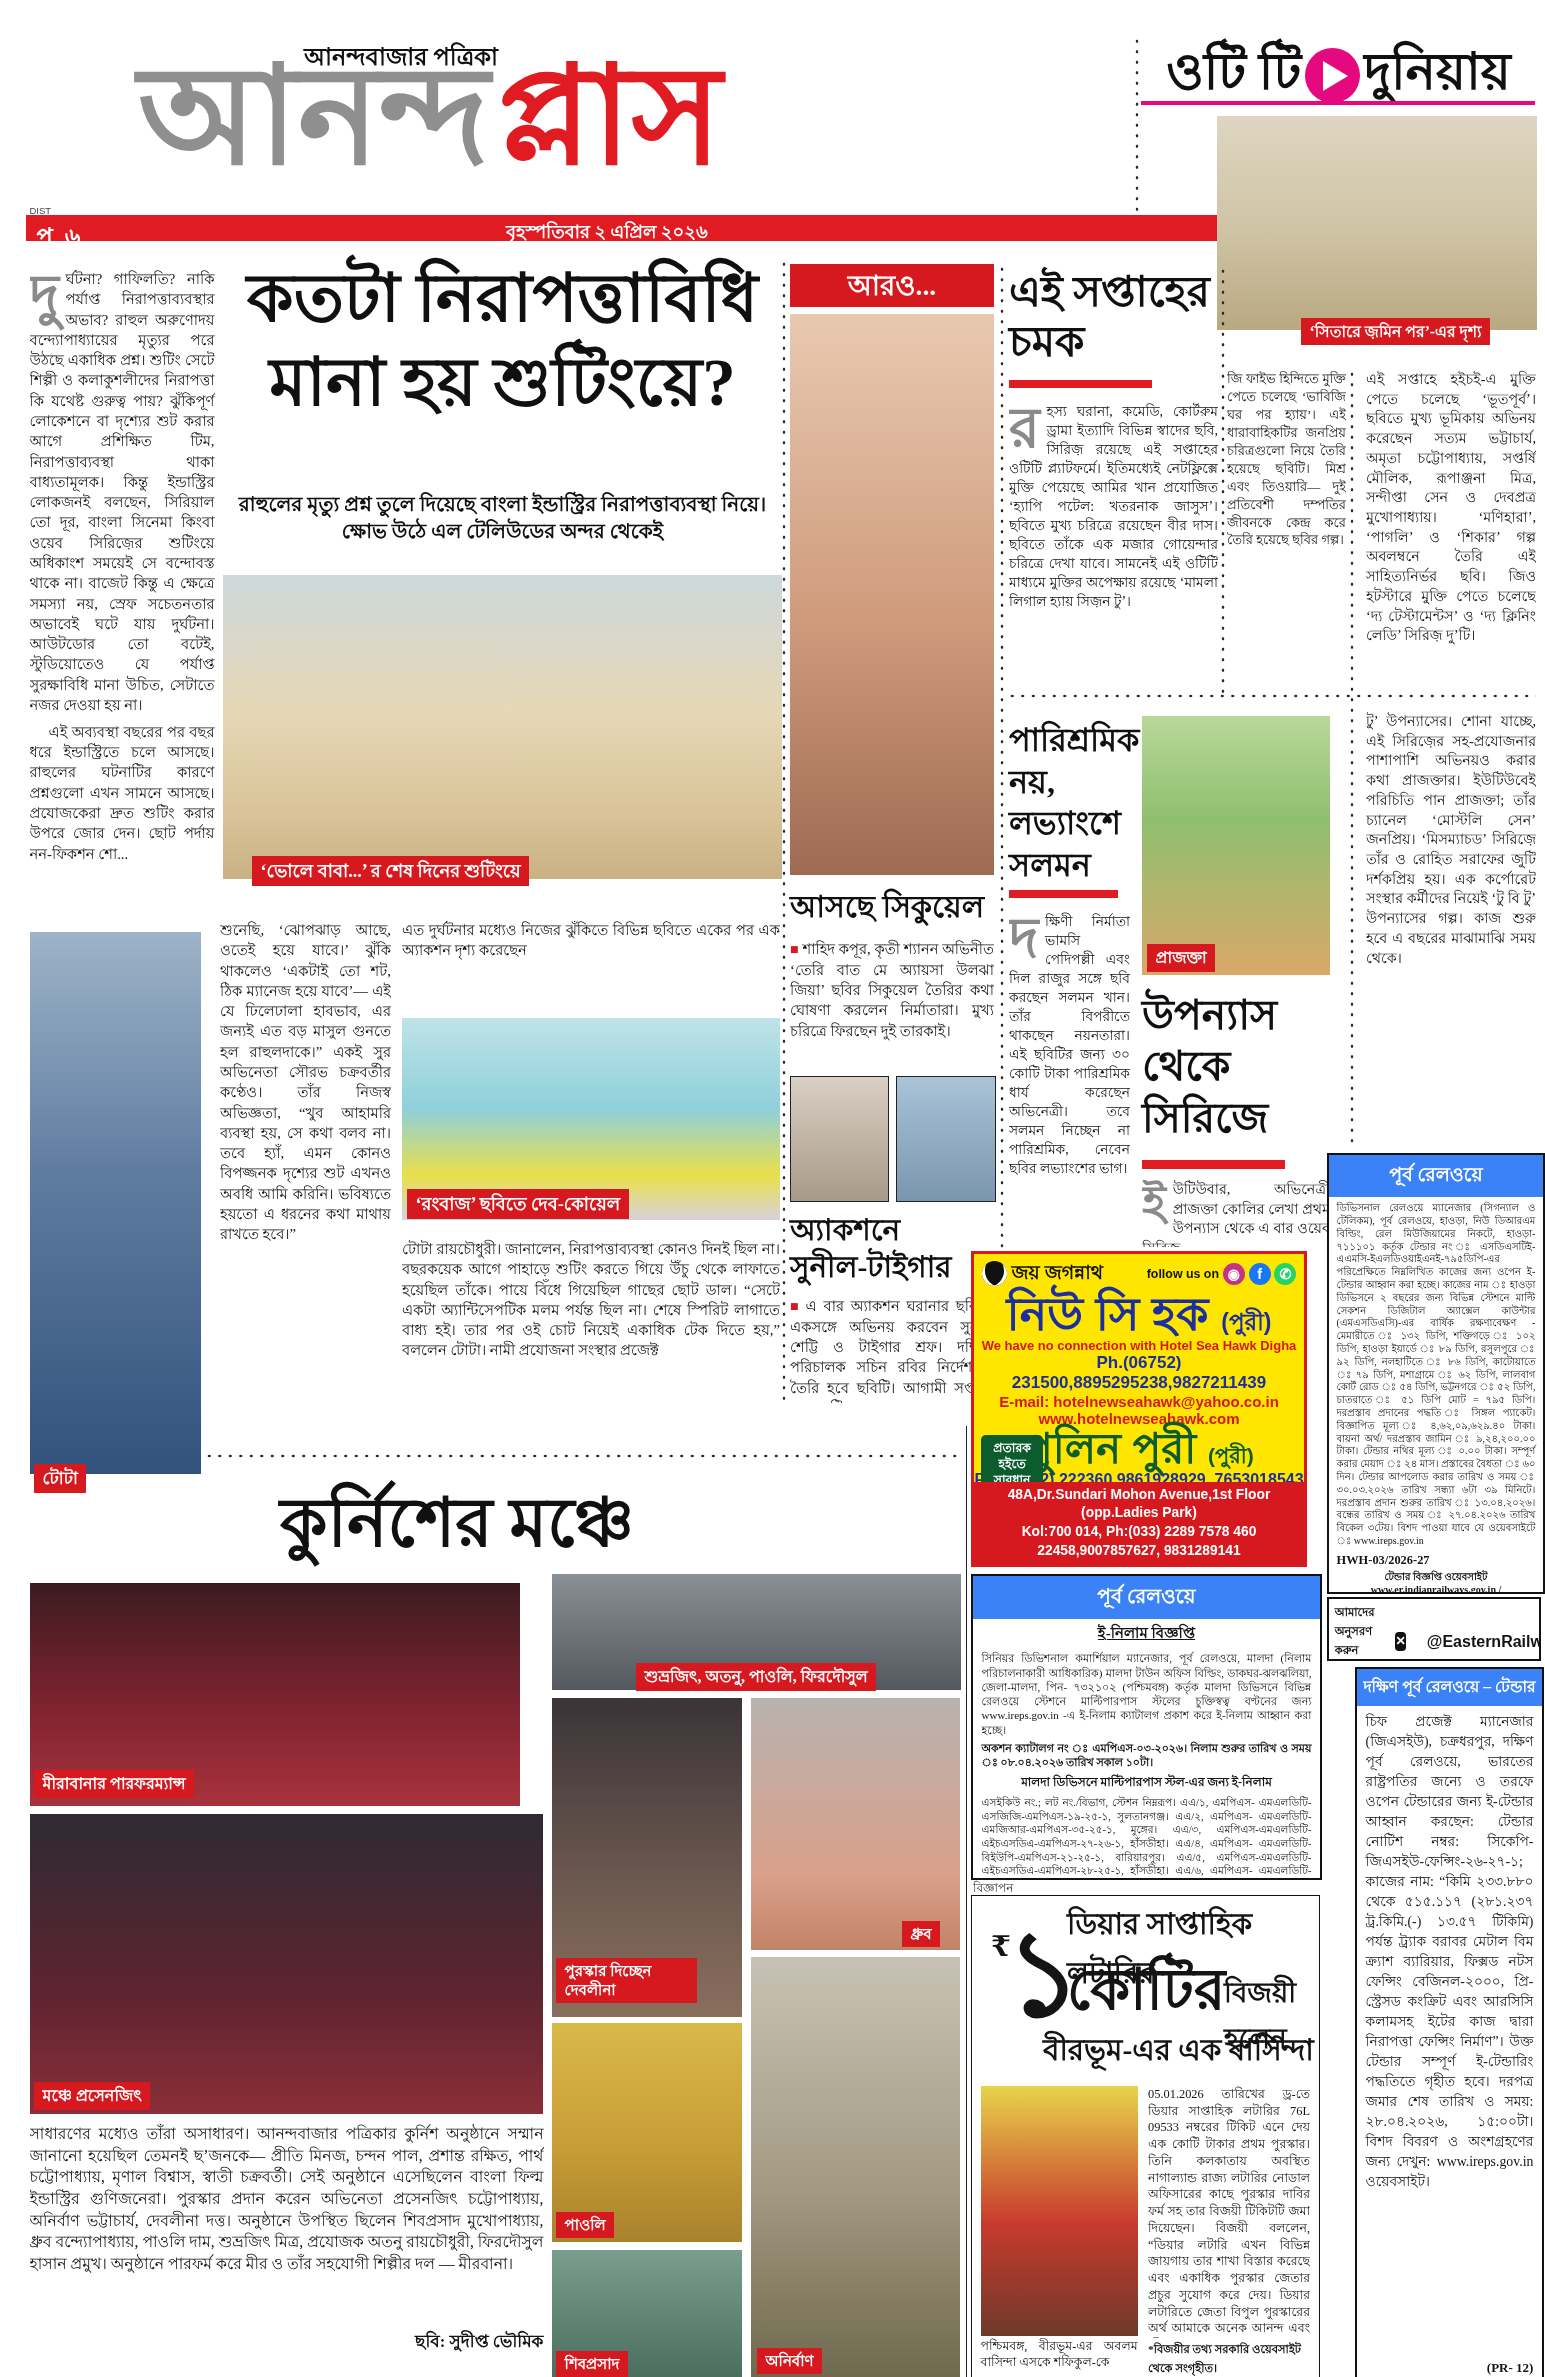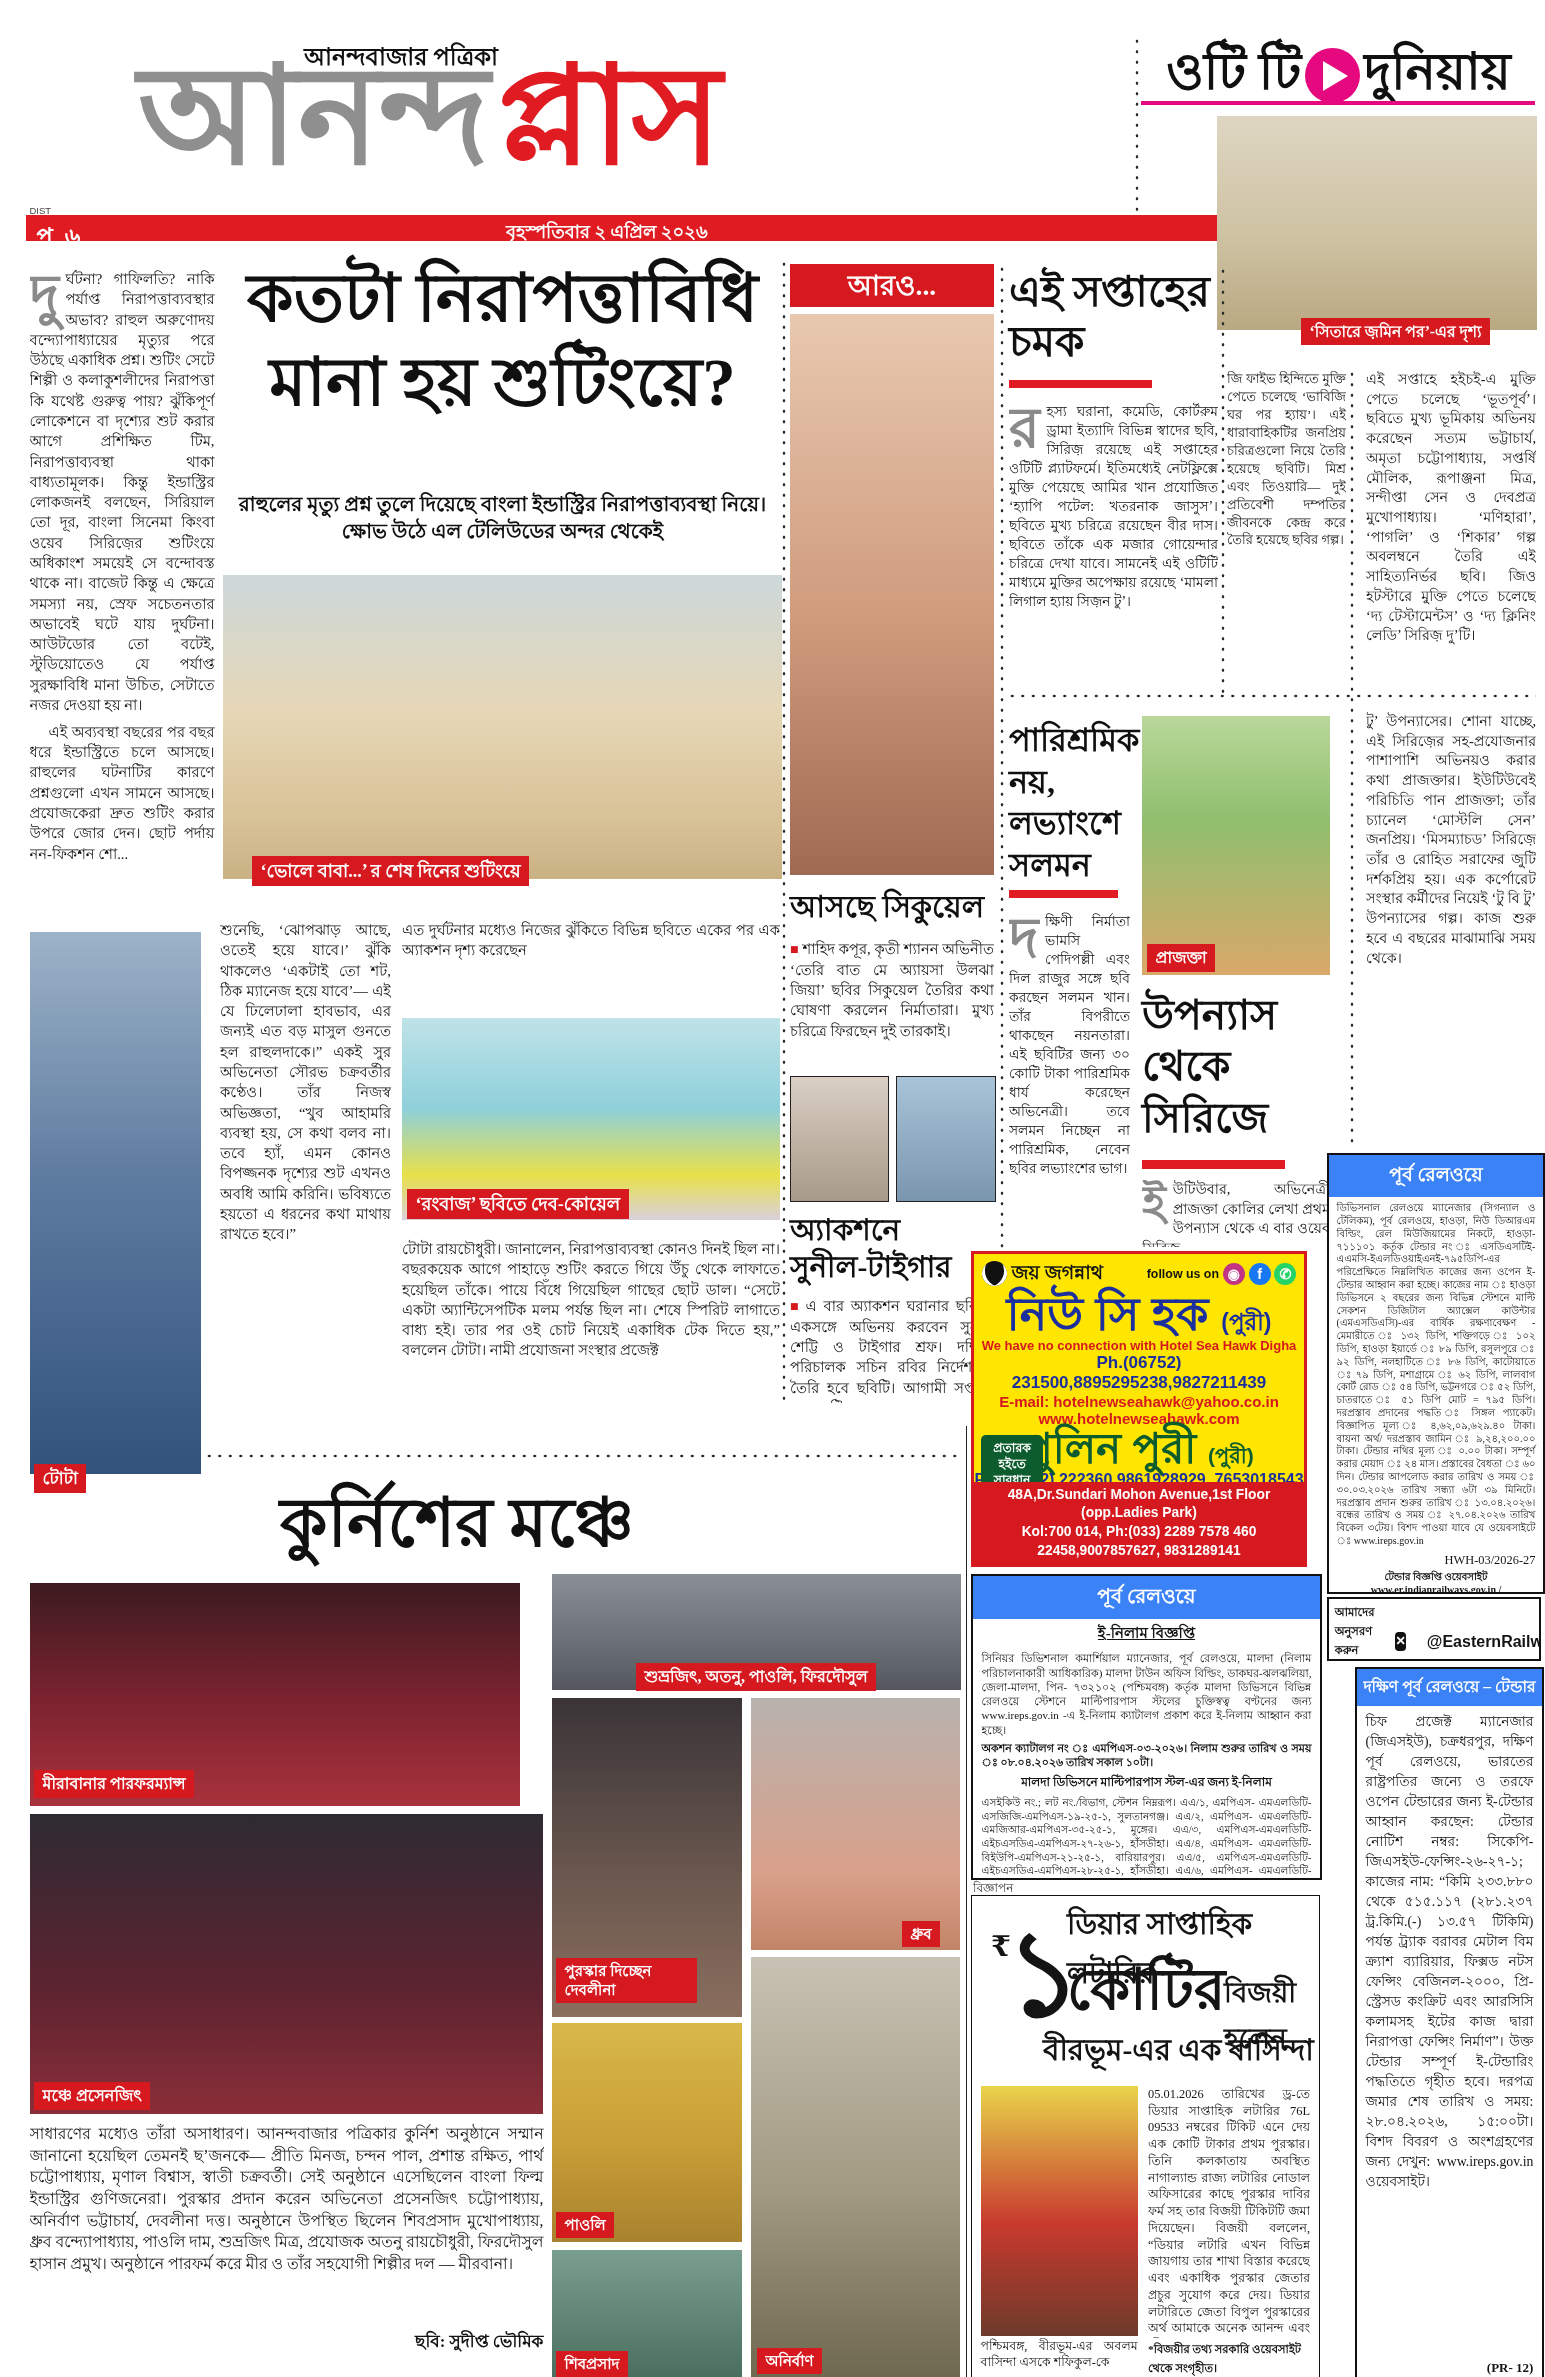--- a/index.html
+++ b/index.html
@@ -201,21 +201,21 @@
     <div style="text-align:center;margin-top:1.9px;"><span class="pill" style="font-size:19px;">Kolkata Booking Office</span></div>
     <div style="position:absolute;left:0;bottom:0;width:100%;background:#d6191f;color:#fff;font-weight:700;text-align:center;font-size:13.8px;line-height:1.35;padding:3.8px 0;">
       <div>48A,Dr.Sundari Mohon Avenue,1st Floor (opp.Ladies Park)</div>
       <div>Kol:700 014, Ph:(033) 2289 7578  460 22458,9007857627, 9831289141</div>
     </div>
   </div>
 
   <div class="box" style="left:1327px;top:1153px;width:214px;height:437px;">
     <div class="band" style="font-size:19px;">পূর্ব রেলওয়ে</div>
     <div class="tsm" style="padding:5.7px 7.6px;font-size:10px;line-height:1.28;">ডিভিসনাল রেলওয়ে ম্যানেজার (সিগন্যাল ও টেলিকম), পূর্ব রেলওয়ে, হাওড়া, নিউ ডিআরএম বিল্ডিং, রেল মিউজিয়ামের নিকটে, হাওড়া- ৭১১১০১ কর্তৃক টেন্ডার নং ঃ এসডিএসটিই-এএমসি-ইএলডিওয়াইএনই-৭৯৫ডিপি-এর পরিপ্রেক্ষিতে নিম্নলিখিত কাজের জন্য ওপেন ই-টেন্ডার আহ্বান করা হচ্ছে। কাজের নাম ঃ হাওড়া ডিভিসনে ২ বছরের জন্য বিভিন্ন স্টেশনে মাল্টি সেকশন ডিজিটাল অ্যাক্সেল কাউন্টার (এমএসডিএসি)-এর বার্ষিক রক্ষণাবেক্ষণ - মেমারীতে ঃ ১৩২ ডিপি, শক্তিগড়ে ঃ ১০২ ডিপি, হাওড়া ইয়ার্ডে ঃ ৮৯ ডিপি, রসুলপুরে ঃ ৯২ ডিপি, নলহাটিতে ঃ ৮৬ ডিপি, কাটোয়াতে ঃ ৭৯ ডিপি, মশাগ্রামে ঃ ৬২ ডিপি, লালবাগ কোর্ট রোড ঃ ৫৪ ডিপি, ভট্টনগরে ঃ ৫২ ডিপি, চাতরাতে ঃ ৫১ ডিপি মোট = ৭৯৫ ডিপি। দরপ্রস্তাব প্রদানের পদ্ধতি ঃ সিঙ্গল প্যাকেট। বিজ্ঞাপিত মূল্য ঃ ৪,৬২,০৯,৬২৯.৪০ টাকা। বায়না অর্থ/ দরপ্রস্তাব জামিন ঃ ৯,২৪,২০০.০০ টাকা। টেন্ডার নথির মূল্য ঃ ০.০০ টাকা। সম্পূর্ণ করার মেয়াদ ঃ ২৪ মাস। প্রস্তাবের বৈধতা ঃ ৬০ দিন। টেন্ডার আপলোড করার তারিখ ও সময় ঃ ৩০.০৩.২০২৬ তারিখ সন্ধ্যা ৬টা ৩৯ মিনিটে। দরপ্রস্তাব প্রদান শুরুর তারিখ ঃ ১৩.০৪.২০২৬। বন্ধের তারিখ ও সময় ঃ ২৭.০৪.২০২৬ তারিখ বিকেল ৩টেয়। বিশদ পাওয়া যাবে যে ওয়েবসাইটে ঃ www.ireps.gov.in</div>
-    <div style="text-align:right;font-weight:400;font-size:12.4px;padding:0 7.6px;">HWH-03/2026-27</div>
+    <div style="text-align:left;font-weight:700;font-size:12.4px;padding:0 7.6px;">HWH-03/2026-27</div>
     <div class="tsm" style="padding:1.9px 7.6px;text-align:center;font-weight:700;font-size:10px;">টেন্ডার বিজ্ঞপ্তি ওয়েবসাইট www.er.indianrailways.gov.in / www.ireps.gov.in-এও পাওয়া যাবে।</div>
   </div>
   <div class="box" style="left:1327px;top:1597px;width:214px;height:64px;padding:4.8px 5.7px;box-sizing:border-box;font-family:'Liberation Sans',sans-serif;">
     <div style="display:flex;align-items:center;gap:21px;">
       <span style="font-size:11.4px;font-weight:700;">আমাদের অনুসরণ করুন ঃ</span>
       <span class="sb" style="width:19px;height:19px;line-height:19px;font-size:12.4px;">✕</span>
       <span style="font-size:16px;font-weight:800;">@EasternRailway</span>
     </div>
 
   </div>

